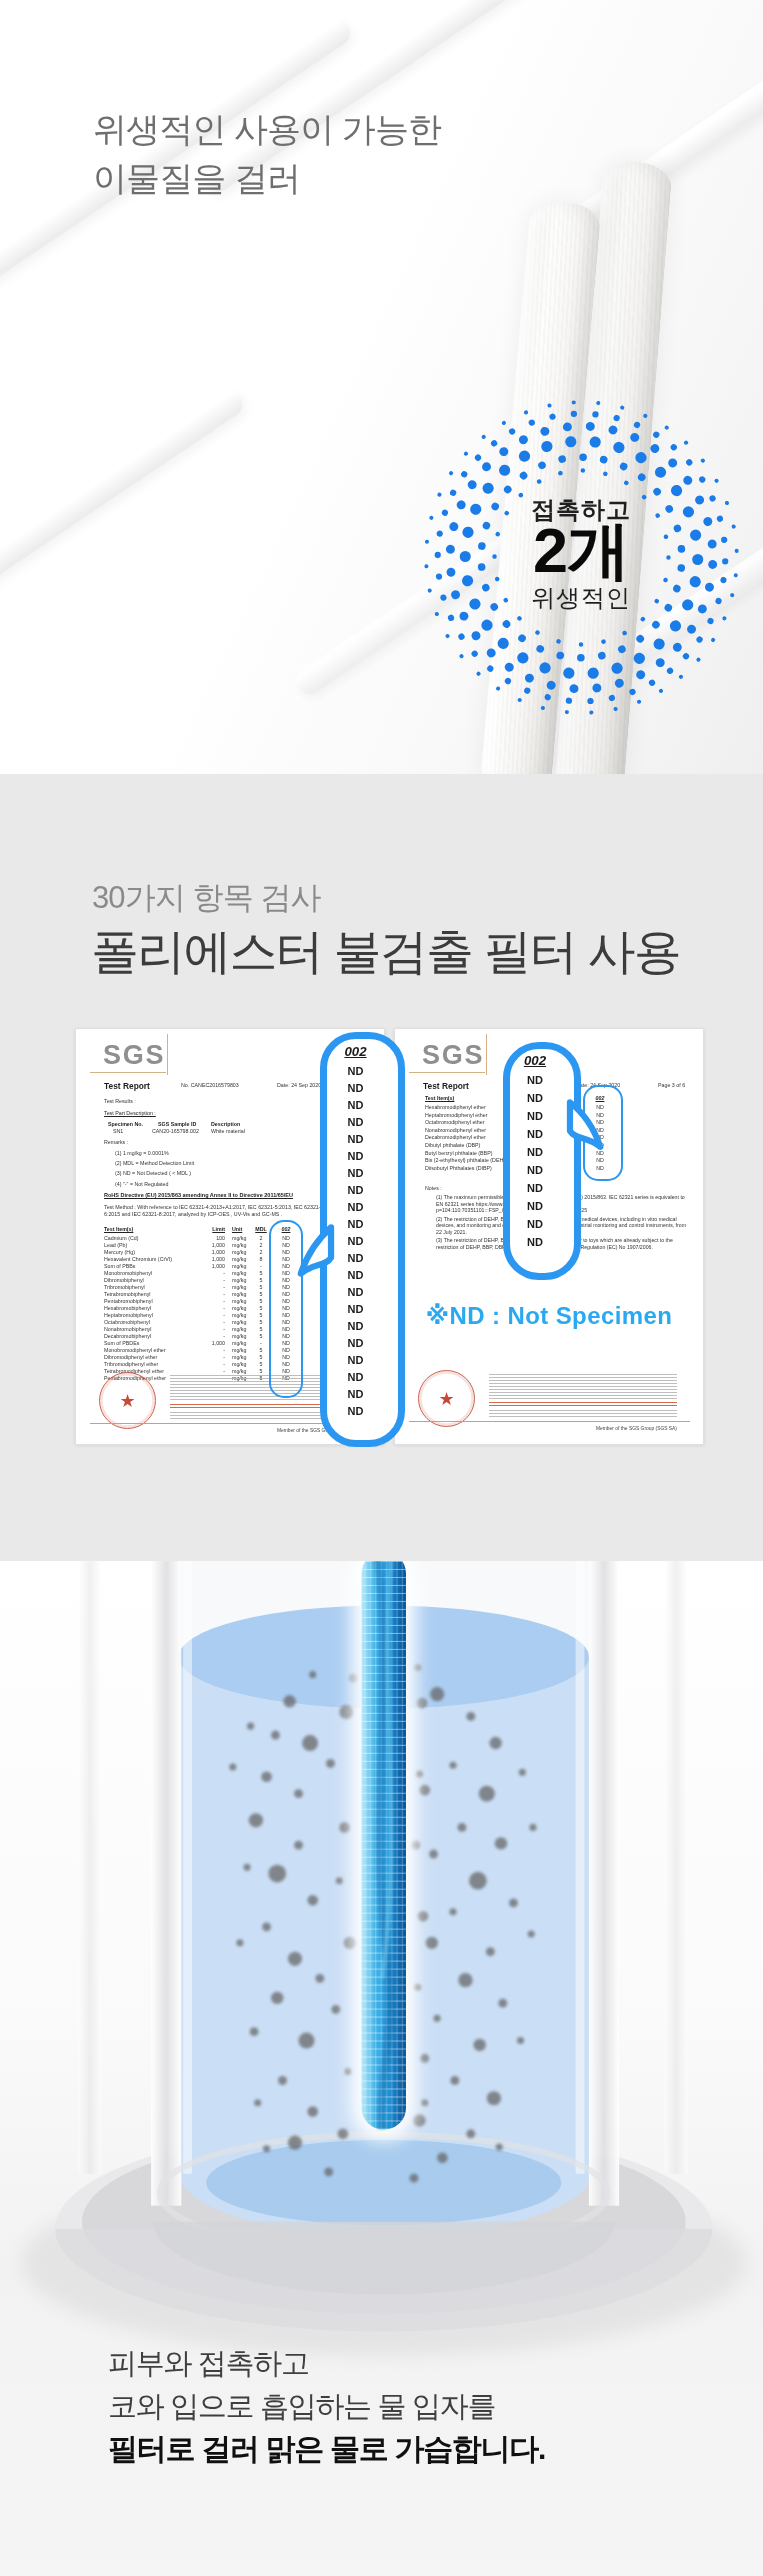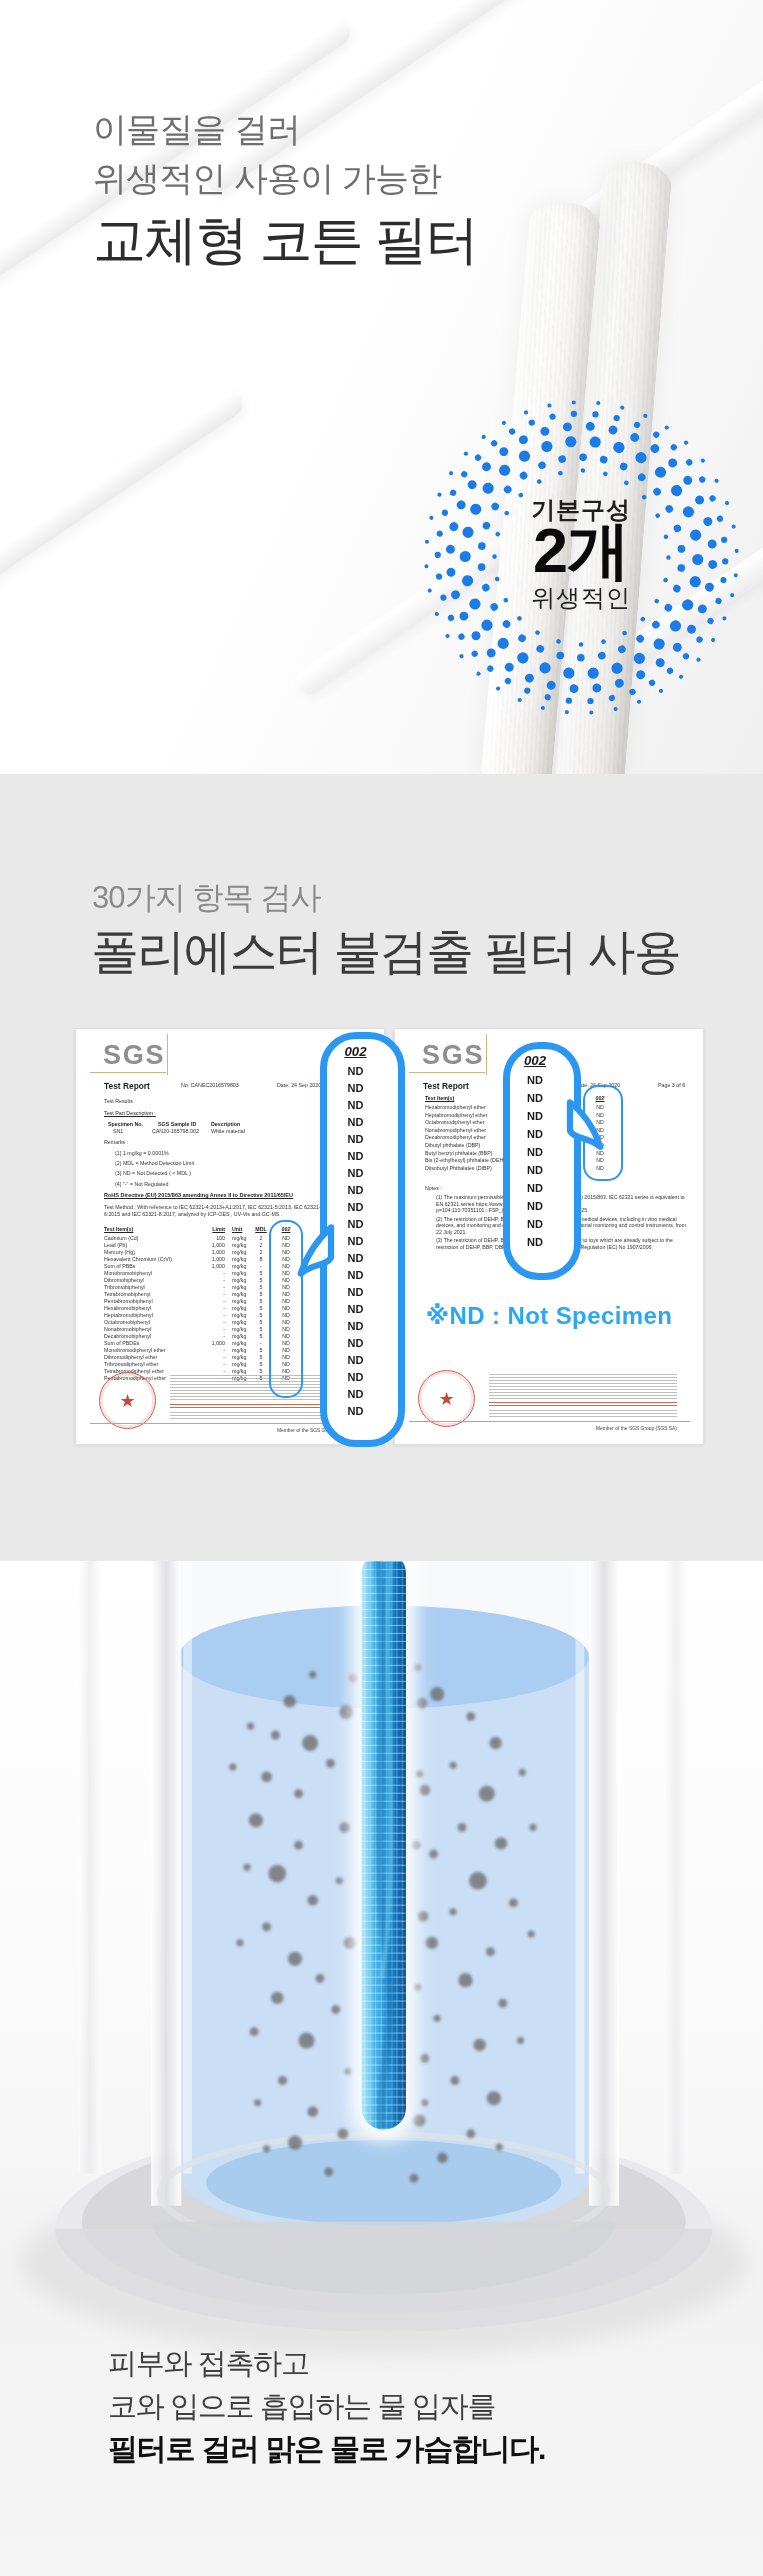--- a/index.html
+++ b/index.html
@@ -108,39 +108,38 @@
     <div class="rod rod2"></div>
     <div class="rod rod3"></div>
     <div class="rod rod4"></div>
     <div class="rod rod5"></div>
     <div class="rod rod6"></div>
 
     <div class="stick stickB"></div>
     <div class="stick stickA"></div>
 
     <div class="abs hero-text">
+      <div class="hero-sub">위생적인 사용이 가능한</div>
       <div class="hero-sub">이물질을 걸러</div>
-      <div class="hero-sub">위생적인 사용이 가능한</div>
-      <div class="hero-title">교체형 코튼 필터</div>
     </div>
     <div class="abs hero-specs">
     </div>
 
     <div class="abs badge">
       <svg width="355" height="355" viewBox="-200 -200 400 400">
         <g stroke="#1b7ce8" fill="none" stroke-linecap="round">
           <circle r="98" stroke-width="5" stroke-dasharray="0.1 25.6"></circle>
           <circle r="113" stroke-width="8.5" stroke-dasharray="0.1 23.6" transform="rotate(6)"></circle>
           <circle r="131" stroke-width="12.5" stroke-dasharray="0.1 27.4" transform="rotate(12)"></circle>
           <circle r="148" stroke-width="10" stroke-dasharray="0.1 25.8" transform="rotate(3)"></circle>
           <circle r="162" stroke-width="7" stroke-dasharray="0.1 24.2" transform="rotate(9)"></circle>
           <circle r="175" stroke-width="4.5" stroke-dasharray="0.1 27.5" transform="rotate(14)"></circle>
         </g>
       </svg>
-      <div class="badge-label b-top">기본구성</div>
+      <div class="badge-label b-top">접촉하고</div>
       <div class="badge-label b-count">2개</div>
       <div class="badge-label b-bottom">위생적인</div>
     </div>
   </section>
 
   <section class="test">
     <div class="abs eyebrow">30가지 항목 검사</div>
     <div class="abs heading">폴리에스터 불검출 필터 사용</div>
 
     <div class="doc doc-l">

